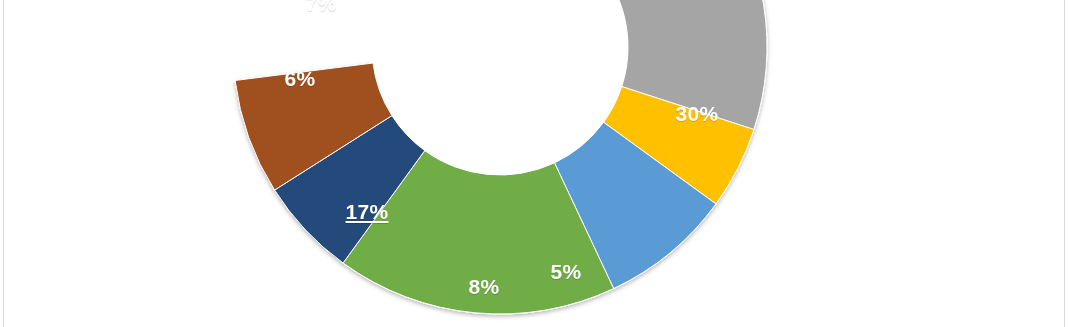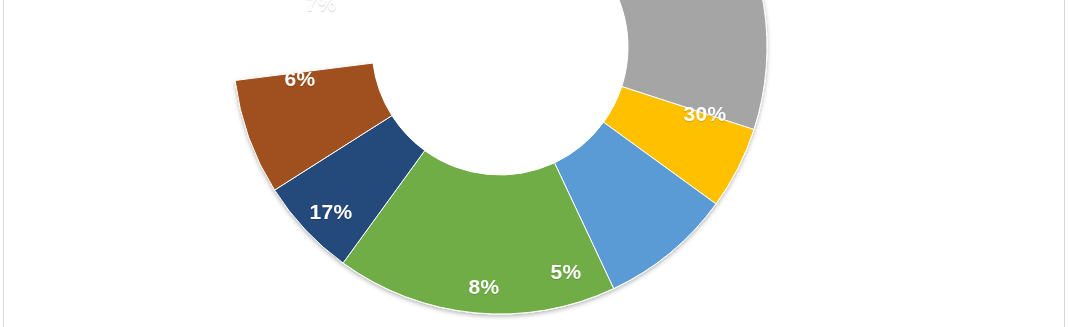--- a/index.html
+++ b/index.html
@@ -80,21 +80,21 @@
         <path d="M 753.932089850806 129.50753749811093 A 267 267 0 0 1 716.007537498111 203.93866236209033 L 603.5541752799933 122.23651229343656 A 128 128 0 0 0 621.7352340857797 86.55417527999327 Z" fill="#FFC000" stroke="#ffffff" stroke-width="1"></path>
         <path d="M 716.007537498111 203.93866236209033 A 267 267 0 0 1 613.6830708478743 288.5888230084272 L 554.4997493203293 162.8178627156505 A 128 128 0 0 0 603.5541752799933 122.23651229343656 Z" fill="#5B9BD5" stroke="#ffffff" stroke-width="1"></path>
         <path d="M 613.6830708478743 288.5888230084272 A 267 267 0 0 1 343.0613376379097 263.007537498111 L 424.76348770656347 150.55417527999327 A 128 128 0 0 0 554.4997493203293 162.8178627156505 Z" fill="#70AD47" stroke="#ffffff" stroke-width="1"></path>
         <path d="M 343.0613376379097 263.007537498111 A 267 267 0 0 1 274.56444389096197 190.0657542593921 L 391.92602553574204 115.58582975731157 A 128 128 0 0 0 424.76348770656347 150.55417527999327 Z" fill="#24497B" stroke="#ffffff" stroke-width="1"></path>
         <path d="M 274.56444389096197 190.0657542593921 A 267 267 0 0 1 235.1053747490344 80.4639733616693 L 373.0093182317469 63.04265389623098 A 128 128 0 0 0 391.92602553574204 115.58582975731157 Z" fill="#A0501E" stroke="#ffffff" stroke-width="1"></path>
         <circle cx="500" cy="47" r="128" fill="#FFFFFF"></circle>
       </g>
   </svg>
 
   <div id="label-layer">
-      <div class="slice-label" style="left: 697px; top: 114px; margin-left: 8px;">30%</div>
+      <div class="slice-label" style="left: 697px; top: 114px;">30%</div>
       <div class="slice-label" style="left: 566px; top: 272px;">5%</div>
       <div class="slice-label" style="left: 484px; top: 287px;">8%</div>
-      <div class="slice-label" style="left: 331px; top: 212px;">17%</div>
+      <div class="slice-label" style="left: 367px; top: 212px; text-decoration: underline;">17%</div>
       <div class="slice-label" style="left: 300px; top: 79px;">6%</div>
       <div class="slice-label" style="left: 321px; top: 4px;">7%</div>
     </div>
 
 </div>
 
 </body></html>

